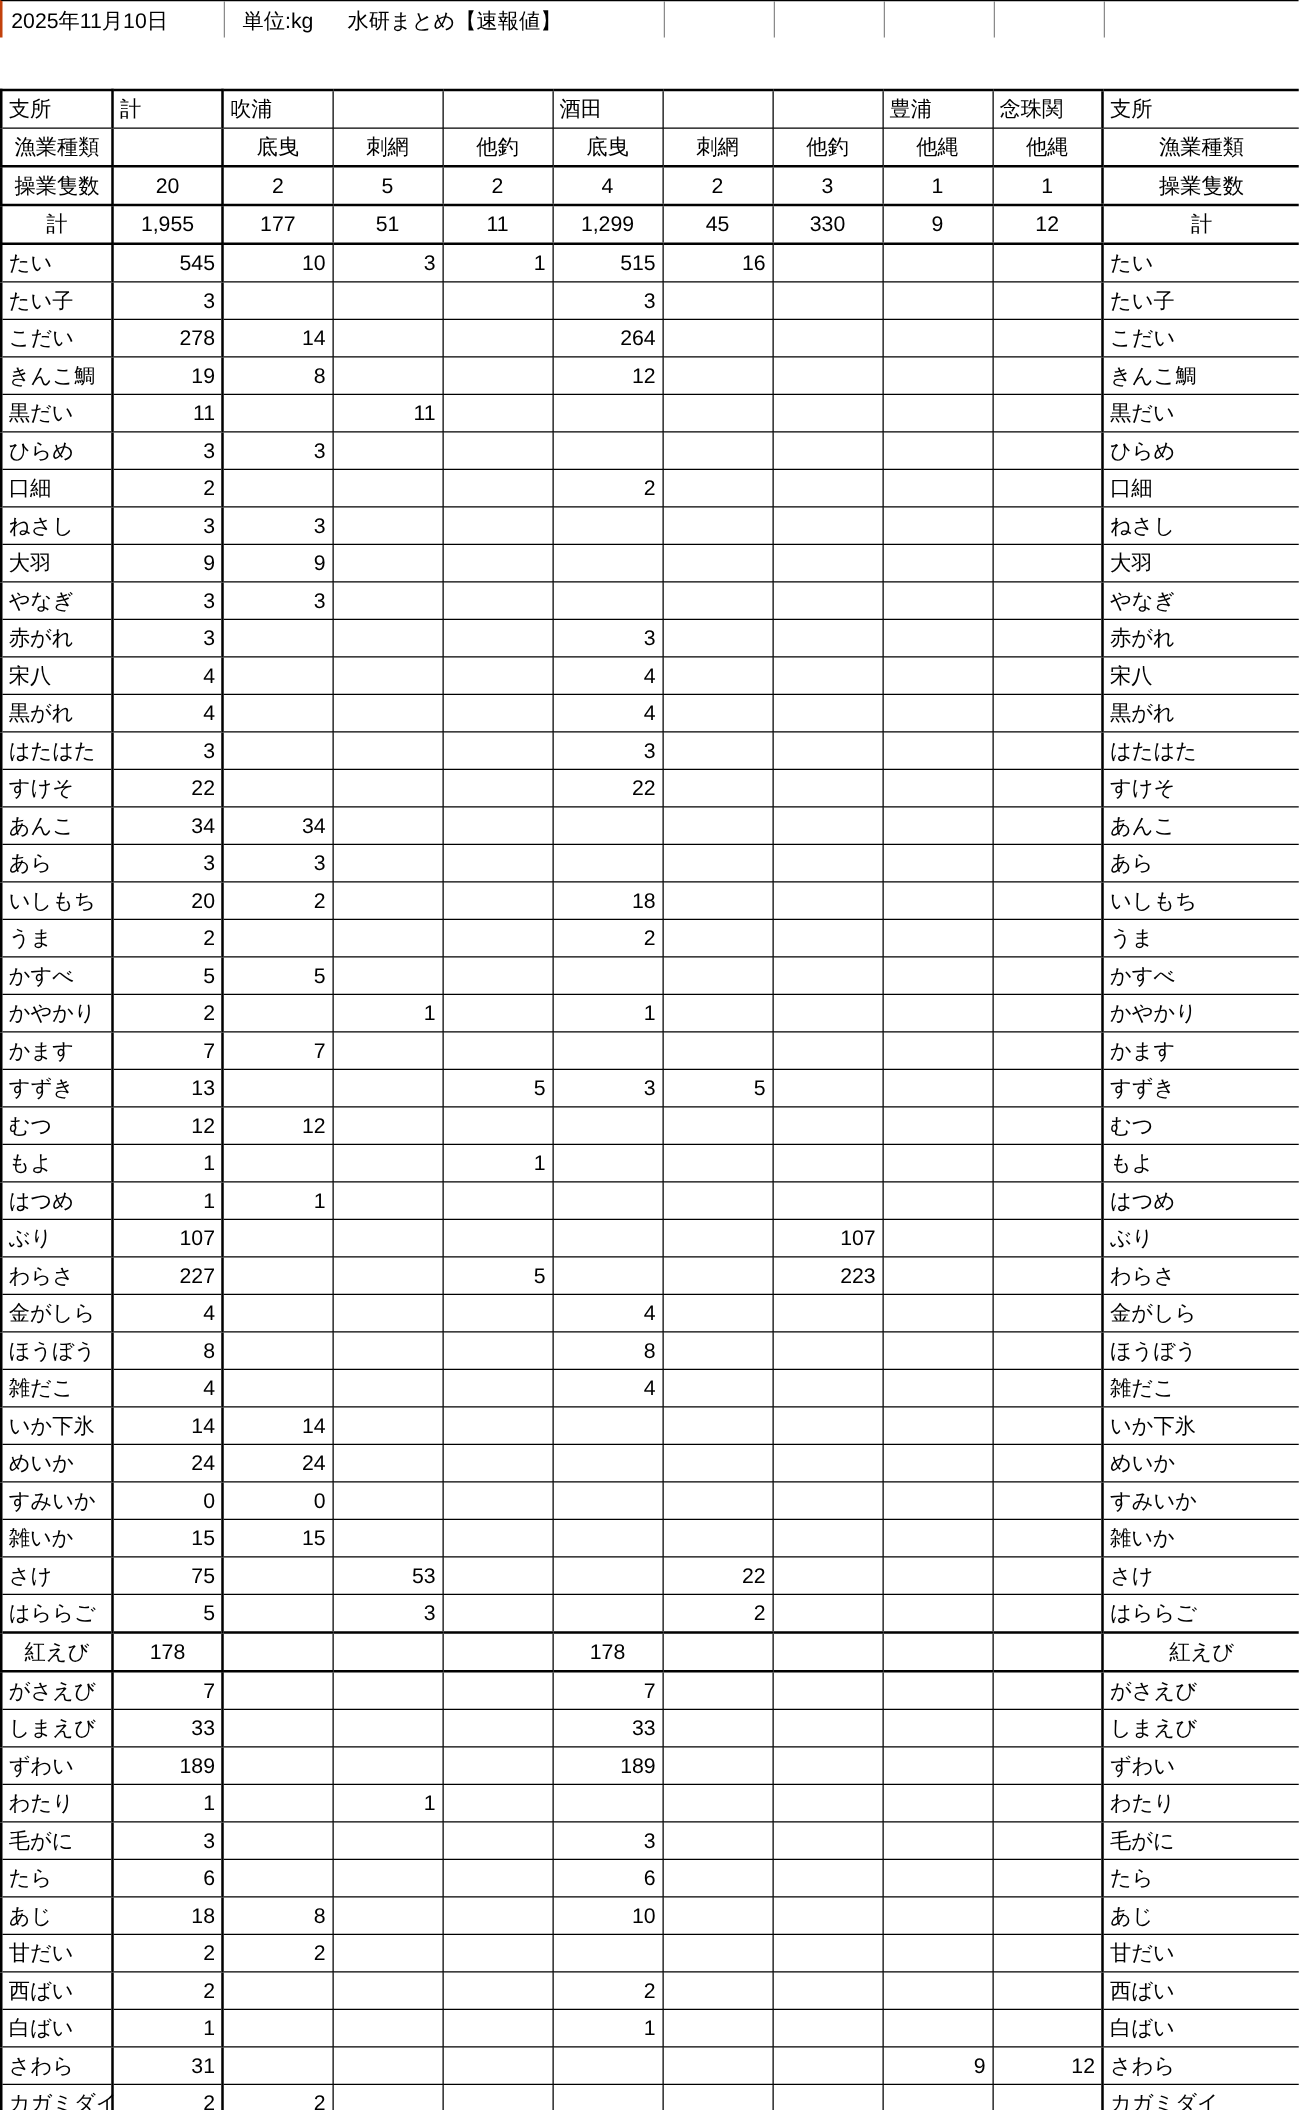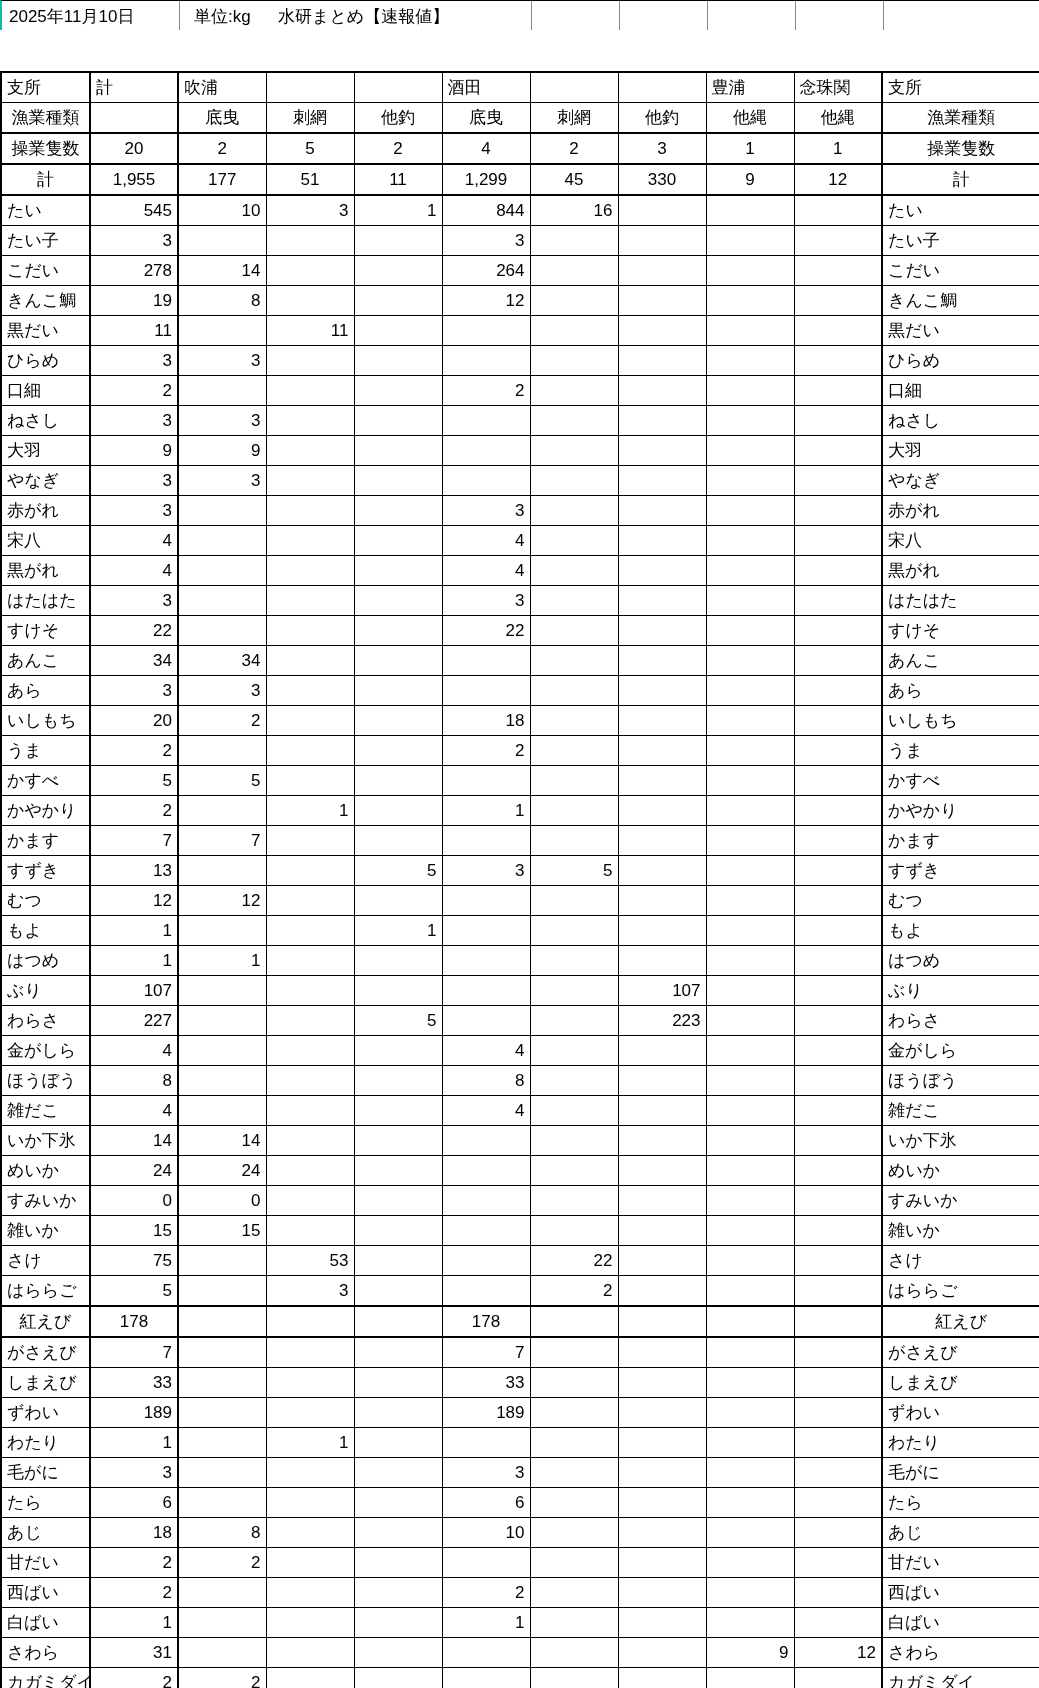--- a/index.html
+++ b/index.html
@@ -3,21 +3,21 @@
 <meta charset="utf-8">
 <style>
   html,body{margin:0;padding:0;background:#fff;}
   body{
     width:1039px;height:1688px;overflow:hidden;position:relative;
     font-family:"Liberation Sans","DejaVu Sans",sans-serif;
     color:#000;font-size:17px;
   }
   
   .date-row{
-    position:relative;height:29px;border-top:1px solid #000;border-left:2px solid #14b8a6;
+    position:relative;height:29px;border-top:1px solid #000;border-left:2px solid #c2410c;
     background:#fff;
   }
   .date-row .txt{position:absolute;top:4px;white-space:nowrap;}
   .gridline{position:absolute;top:0;bottom:0;width:1px;background:#8a8a8a;}
   
   table{border-collapse:collapse;table-layout:fixed;width:1039px;margin-top:41px;}
   td{
     border:1px solid #000;height:29px;padding:0 5px;
     white-space:nowrap;overflow:visible;background:#fff;
   }
@@ -112,21 +112,21 @@
         <td class="num ">9</td>
         <td class="num ">12</td>
         <td class="lbl c10">計</td>
       </tr>
       <tr>
         <td class="lbl c0">たい</td>
         <td class="num c1">545</td>
         <td class="num ">10</td>
         <td class="num ">3</td>
         <td class="num ">1</td>
-        <td class="num ">844</td>
+        <td class="num ">515</td>
         <td class="num ">16</td>
         <td class="num "></td>
         <td class="num "></td>
         <td class="num "></td>
         <td class="lbl c10">たい</td>
       </tr>
       <tr>
         <td class="lbl c0">たい子</td>
         <td class="num c1">3</td>
         <td class="num "></td>

